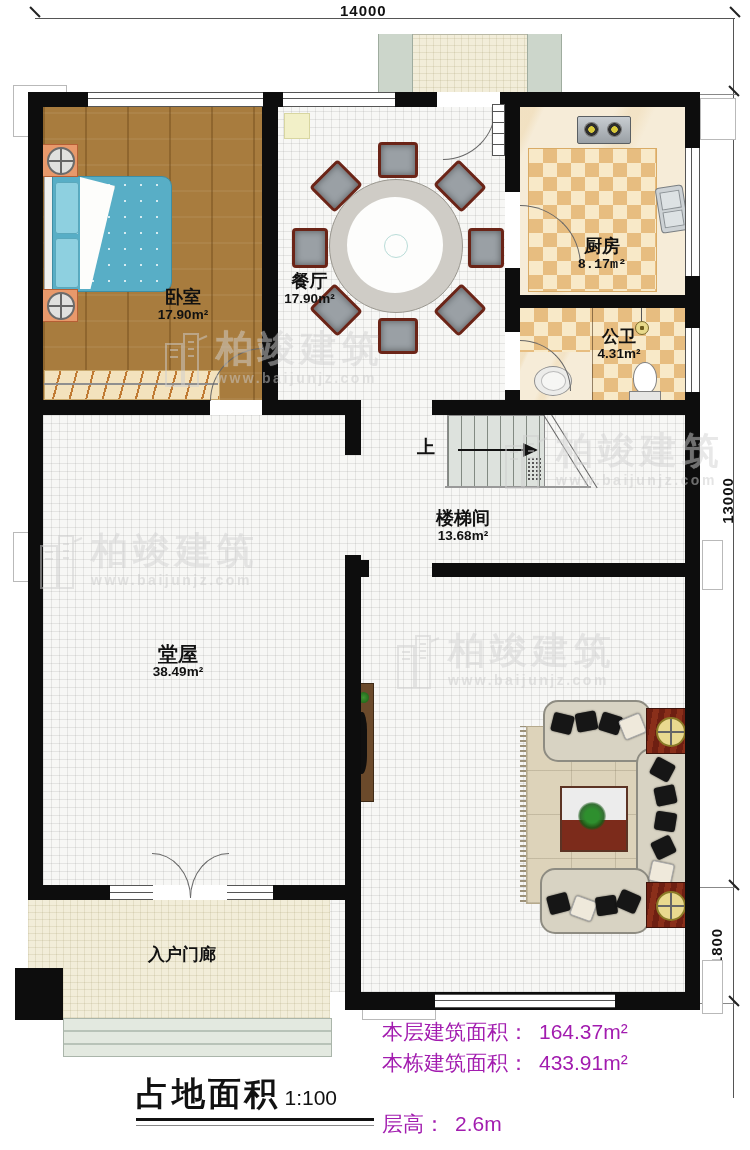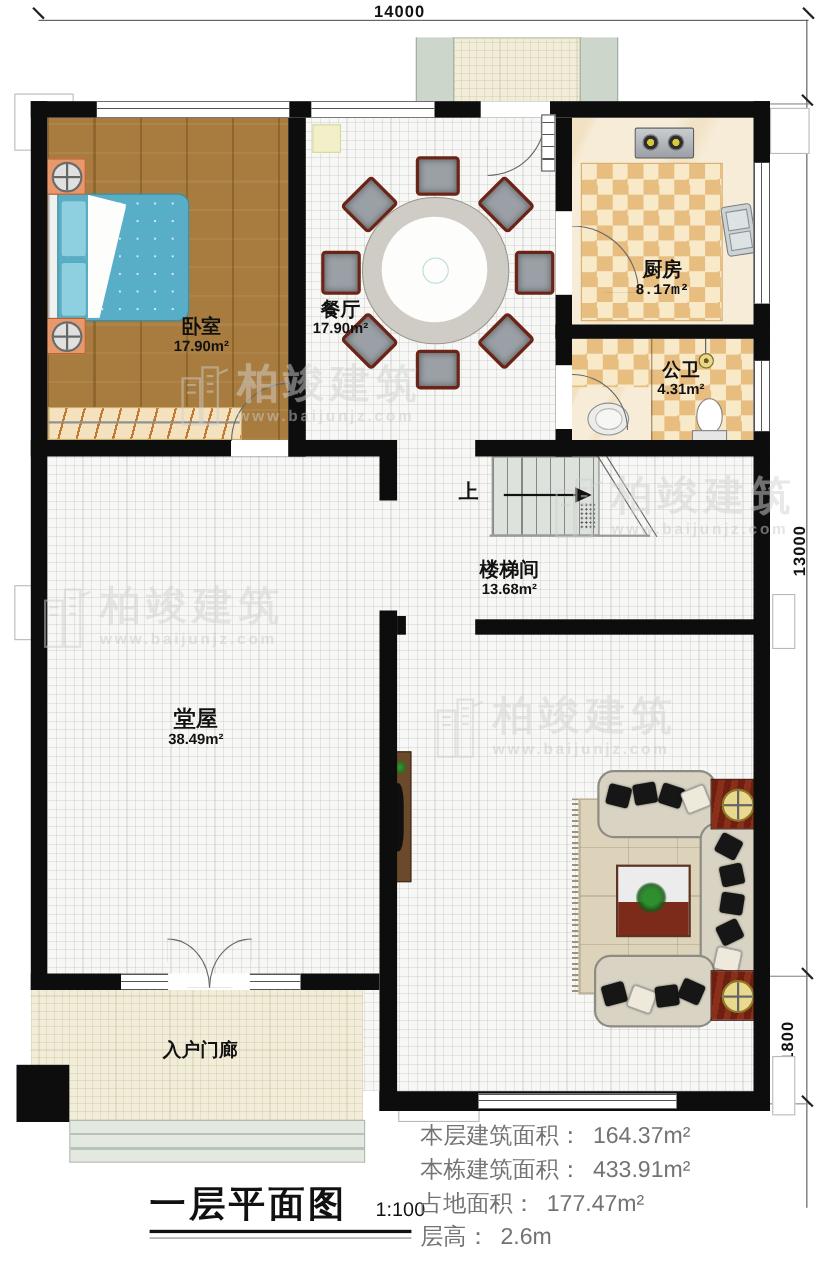--- a/index.html
+++ b/index.html
@@ -32,21 +32,21 @@
   .chair{position:absolute;width:34px;height:30px;background:#9aa0a5;border:3px solid #6b2417;border-radius:4px;box-shadow:inset 0 0 7px rgba(0,0,0,.45);}
   .pillow{position:absolute;width:21px;height:19px;background:#161616;border-radius:3px;box-shadow:0 0 2px rgba(0,0,0,.6);}
   .sofa{position:absolute;background:#d8d3c3;border:2px solid #8e8c82;border-radius:15px;}
   .lampcross{background-image:linear-gradient(#666 0 0),linear-gradient(#666 0 0);background-repeat:no-repeat;background-position:center;background-size:2px 100%,100% 2px;}
   .wm{position:absolute;display:flex;gap:7px;opacity:.5;pointer-events:none;}
   .wm-brand{font-size:37px;font-weight:bold;color:#d2d2d2;letter-spacing:5px;line-height:1;text-shadow:0 0 1px #fff;}
   .wm-url{font-size:14px;font-weight:bold;color:#cbcbcb;letter-spacing:2.5px;margin-top:3px;}
   .tick{position:absolute;width:14px;height:2px;background:#222;transform:rotate(45deg);}
   .dimtxt{position:absolute;font-weight:bold;font-size:15px;letter-spacing:1px;color:#111;}
   .vtxt{transform:rotate(-90deg);}
-  .stat-line{position:absolute;font-size:21px;color:#737373;white-space:nowrap;}
+  .stat-line{position:absolute;font-size:21px;color:#a21caf;white-space:nowrap;}
   .stat-line .v{margin-left:10px;}
 </style>
 </head>
 <body>
 
 <div class="canvas">
 
   <div class="abs" style="left:35px;top:18px;width:700px;height:1px;background:#555;"></div>
   <div class="tick" style="left:28px;top:11px;"></div>
   <div class="tick" style="left:728px;top:11px;"></div>
@@ -283,32 +283,29 @@
           <path d="M7 20h8M7 27h8M25 12h6M25 19h6M25 26h6"></path>
         </g>
       </svg>
     <div>
       <div class="wm-brand">柏竣建筑</div>
       <div class="wm-url">www.baijunjz.com</div>
     </div>
   </div>
 
   <div class="abs" style="left:136px;top:1072px;white-space:nowrap;">
-    <span style="font-size:33px;font-weight:bold;letter-spacing:3px;">一层平面图</span>
-    <span style="font-size:18px;margin-left:21px;">1:100</span>
+    <span style="font-size:33px;font-weight:bold;letter-spacing:3px;">占地面积</span>
+    <span style="font-size:21px;margin-left:0;">1:100</span>
   </div>
   <div class="abs" style="left:136px;top:1118px;width:238px;height:3px;background:#111;"></div>
   <div class="abs" style="left:136px;top:1125px;width:238px;height:1px;background:#888;"></div>
 
   <div class="stat-line" style="left:382px;top:1018px;">
     <span>本层建筑面积：</span><span class="v">164.37m²</span>
   </div>
   <div class="stat-line" style="left:382px;top:1049px;">
     <span>本栋建筑面积：</span><span class="v">433.91m²</span>
   </div>
-  <div class="stat-line" style="left:382px;top:1080px;">
-    <span>占地面积：</span><span class="v">177.47m²</span>
-  </div>
   <div class="stat-line" style="left:382px;top:1110px;">
     <span>层高：</span><span class="v">2.6m</span>
   </div>
 
 </div>
 
 </body></html>

